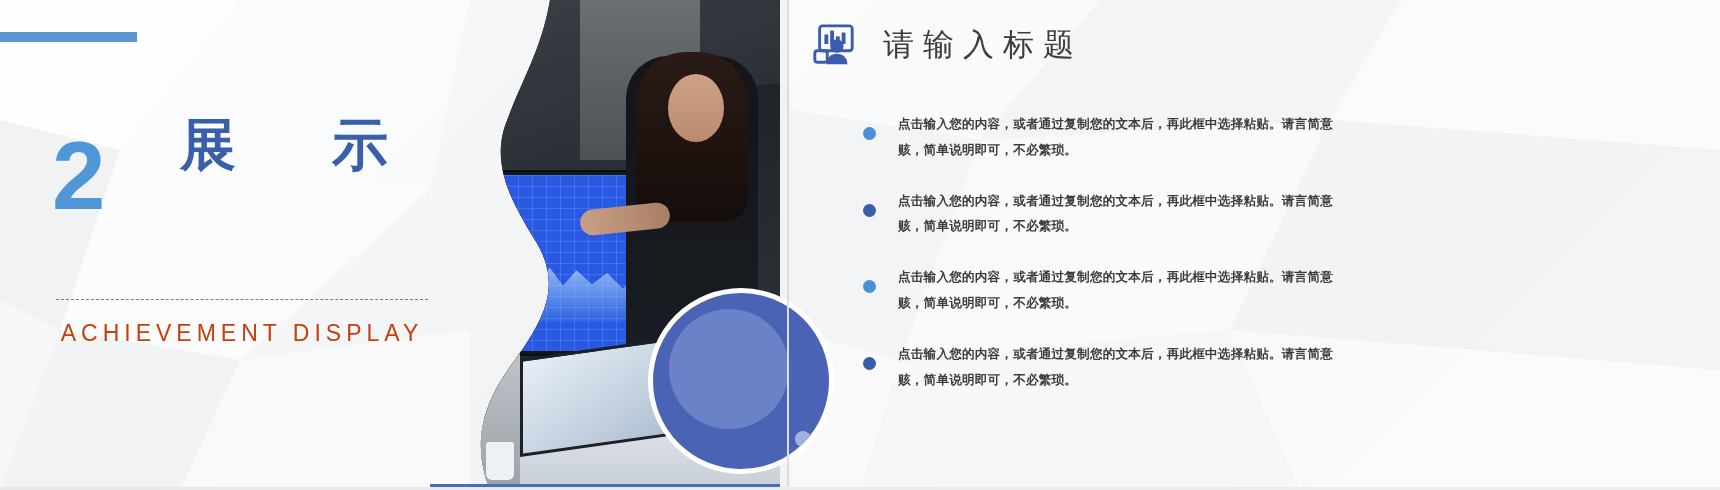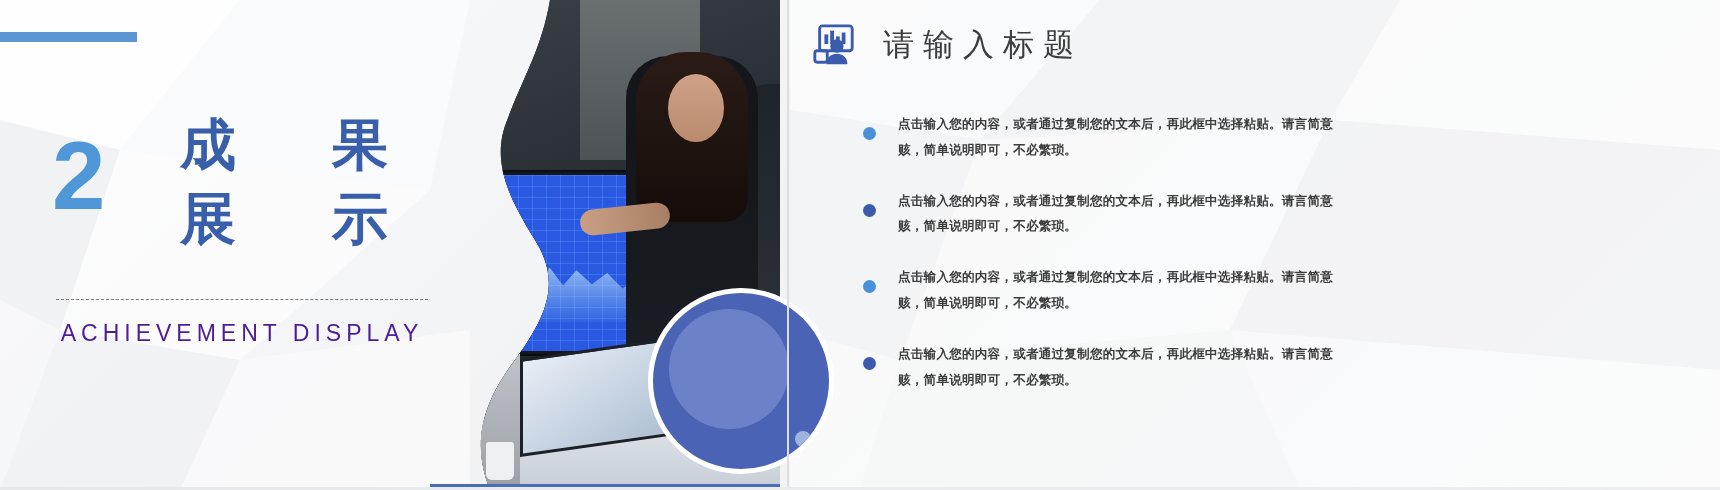--- a/index.html
+++ b/index.html
@@ -64,21 +64,21 @@
     width: 372px;
     border-top: 1px dashed #7a7a7a;
   }
   .en-title {
     position: absolute;
     left: 56px; top: 320px;
     width: 372px;
     text-align: center;
     font-size: 23px;
     letter-spacing: 5px;
-    color: #4c1d95;
+    color: #c2410c;
     font-weight: 400;
   }
 
   
   .photo-panel {
     position: absolute;
     left: 430px; top: 0;
     width: 350px; height: 490px;
     overflow: hidden;
   }
@@ -271,21 +271,20 @@
       <polygon points="790,330 900,360 860,490 790,490" fill="#ffffff" opacity=".5"></polygon>
       <polygon points="900,360 1230,330 1300,490 860,490" fill="#f6f7f8" opacity=".8"></polygon>
       <polygon points="1230,330 1720,370 1720,490 1300,490" fill="#ffffff" opacity=".45"></polygon>
     </svg>
   </div>
 
   <div class="left-pane">
     <div class="accent-bar"></div>
     <div class="big-number">2</div>
     <div class="cn-title">
-      <span class="row">成　果</span>
       <span class="row">展　示</span>
     </div>
     <div class="divider"></div>
     <div class="en-title">ACHIEVEMENT DISPLAY</div>
   </div>
 
   <div class="photo-panel">
     <div class="photo-clip">
       <div class="photo">
         <div class="ph-wall"></div>

